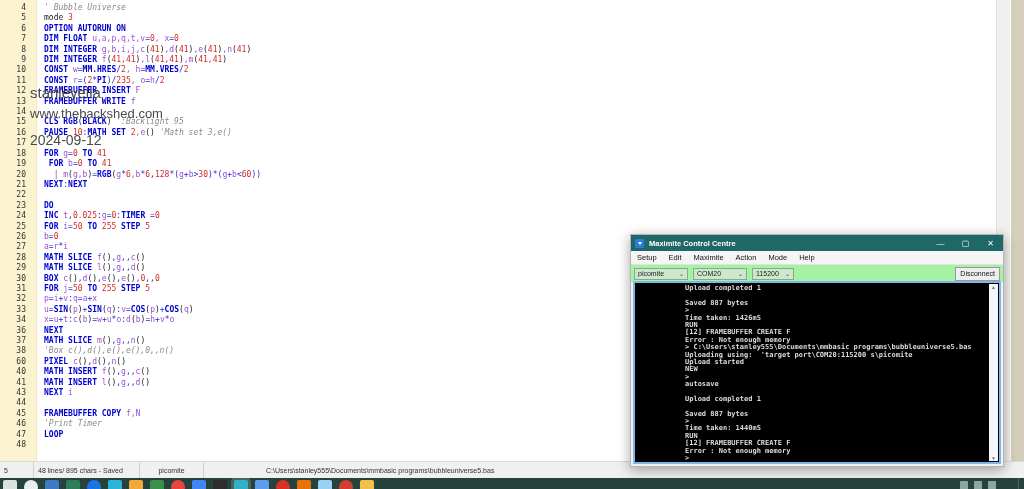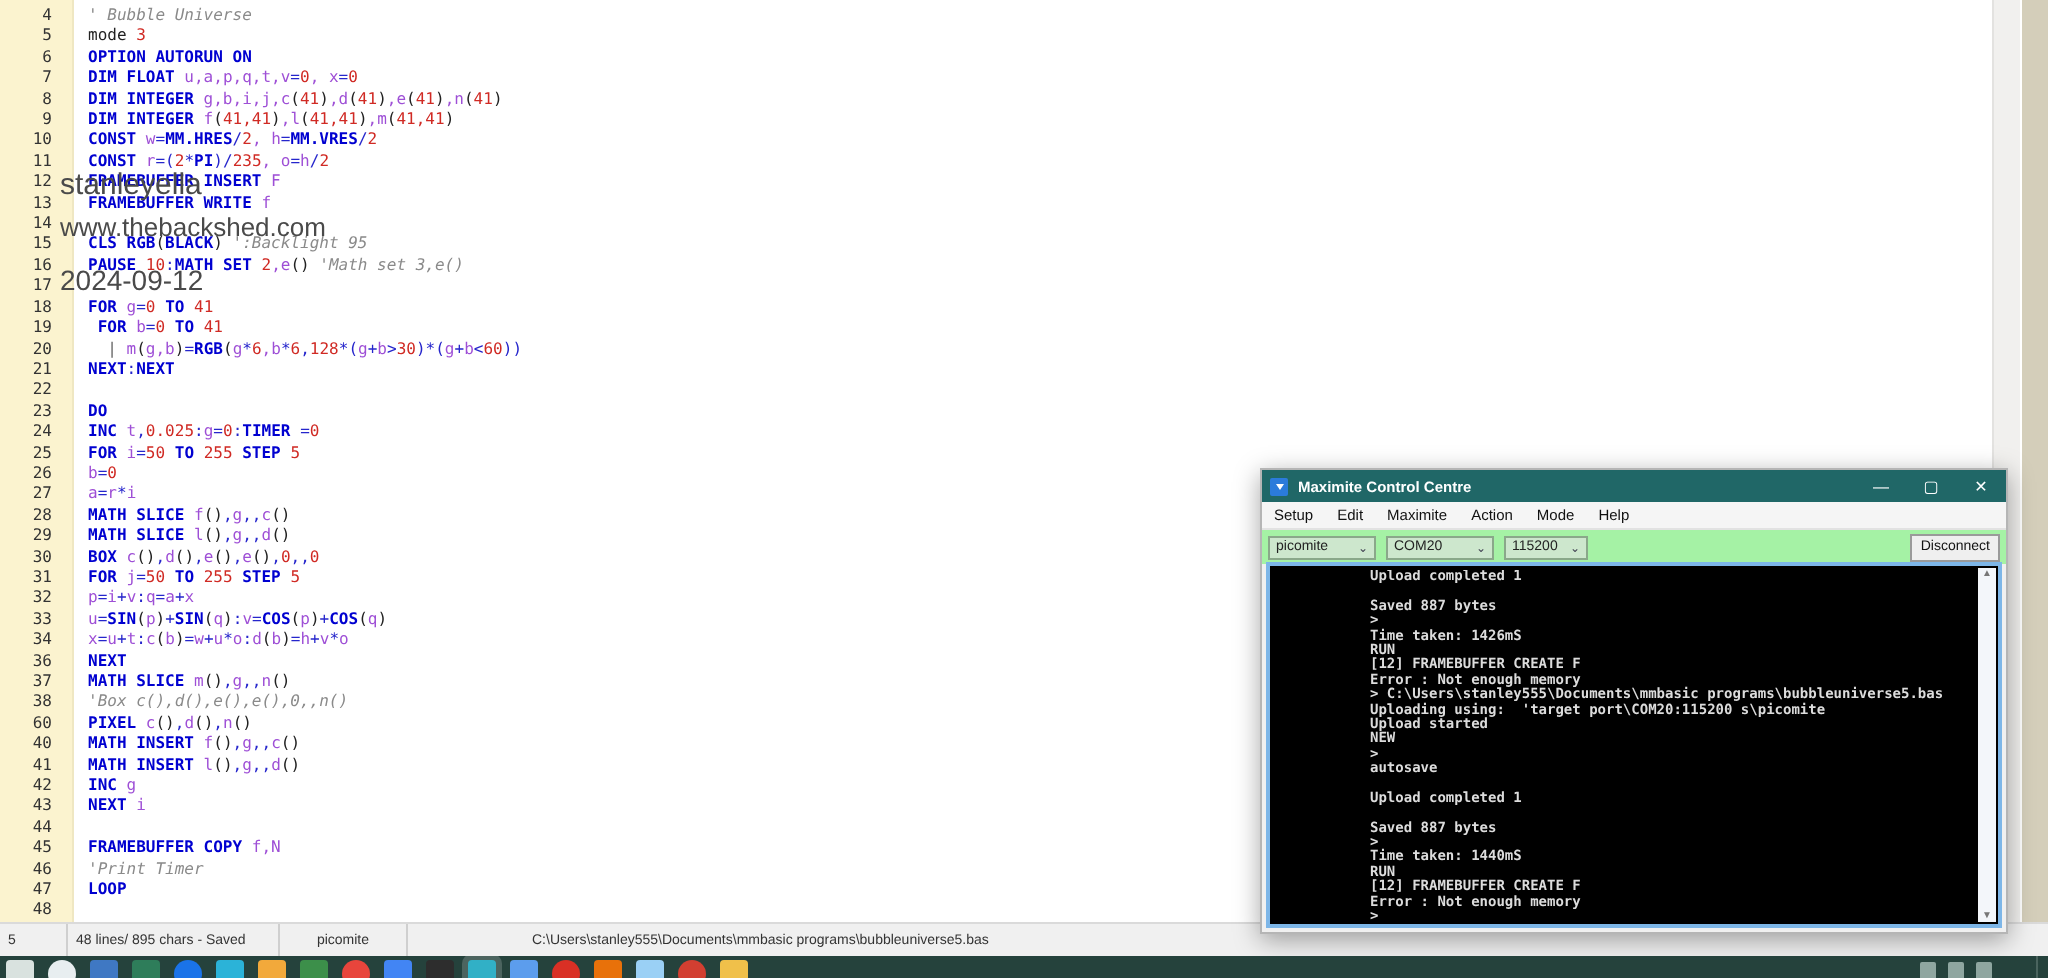--- a/index.html
+++ b/index.html
@@ -113,21 +113,20 @@
       <div class="code-line"><span class="ln">31</span><span class="lc"><span class="tk-k">FOR </span><span class="tk-v">j</span><span class="tk-o">=</span><span class="tk-n">50</span><span class="tk-k"> TO </span><span class="tk-n">255</span><span class="tk-k"> STEP </span><span class="tk-n">5</span></span></div>
       <div class="code-line"><span class="ln">32</span><span class="lc"><span class="tk-v">p</span><span class="tk-o">=</span><span class="tk-v">i</span><span class="tk-o">+</span><span class="tk-v">v</span><span class="tk-o">:</span><span class="tk-v">q</span><span class="tk-o">=</span><span class="tk-v">a</span><span class="tk-o">+</span><span class="tk-v">x</span></span></div>
       <div class="code-line"><span class="ln">33</span><span class="lc"><span class="tk-v">u</span><span class="tk-o">=</span><span class="tk-k">SIN</span><span class="tk-t">(</span><span class="tk-v">p</span><span class="tk-t">)</span><span class="tk-o">+</span><span class="tk-k">SIN</span><span class="tk-t">(</span><span class="tk-v">q</span><span class="tk-t">)</span><span class="tk-o">:</span><span class="tk-v">v</span><span class="tk-o">=</span><span class="tk-k">COS</span><span class="tk-t">(</span><span class="tk-v">p</span><span class="tk-t">)</span><span class="tk-o">+</span><span class="tk-k">COS</span><span class="tk-t">(</span><span class="tk-v">q</span><span class="tk-t">)</span></span></div>
       <div class="code-line"><span class="ln">34</span><span class="lc"><span class="tk-v">x</span><span class="tk-o">=</span><span class="tk-v">u</span><span class="tk-o">+</span><span class="tk-v">t</span><span class="tk-o">:</span><span class="tk-v">c</span><span class="tk-t">(</span><span class="tk-v">b</span><span class="tk-t">)</span><span class="tk-o">=</span><span class="tk-v">w</span><span class="tk-o">+</span><span class="tk-v">u</span><span class="tk-o">*</span><span class="tk-v">o</span><span class="tk-o">:</span><span class="tk-v">d</span><span class="tk-t">(</span><span class="tk-v">b</span><span class="tk-t">)</span><span class="tk-o">=</span><span class="tk-v">h</span><span class="tk-o">+</span><span class="tk-v">v</span><span class="tk-o">*</span><span class="tk-v">o</span></span></div>
       <div class="code-line"><span class="ln">36</span><span class="lc"><span class="tk-k">NEXT</span></span></div>
       <div class="code-line"><span class="ln">37</span><span class="lc"><span class="tk-k">MATH SLICE </span><span class="tk-v">m</span><span class="tk-t">()</span><span class="tk-o">,</span><span class="tk-v">g</span><span class="tk-o">,,</span><span class="tk-v">n</span><span class="tk-t">()</span></span></div>
       <div class="code-line"><span class="ln">38</span><span class="lc"><span class="tk-c">'Box c(),d(),e(),e(),0,,n()</span></span></div>
       <div class="code-line"><span class="ln">60</span><span class="lc"><span class="tk-k">PIXEL </span><span class="tk-v">c</span><span class="tk-t">()</span><span class="tk-o">,</span><span class="tk-v">d</span><span class="tk-t">()</span><span class="tk-o">,</span><span class="tk-v">n</span><span class="tk-t">()</span></span></div>
       <div class="code-line"><span class="ln">40</span><span class="lc"><span class="tk-k">MATH INSERT </span><span class="tk-v">f</span><span class="tk-t">()</span><span class="tk-o">,</span><span class="tk-v">g</span><span class="tk-o">,,</span><span class="tk-v">c</span><span class="tk-t">()</span></span></div>
       <div class="code-line"><span class="ln">41</span><span class="lc"><span class="tk-k">MATH INSERT </span><span class="tk-v">l</span><span class="tk-t">()</span><span class="tk-o">,</span><span class="tk-v">g</span><span class="tk-o">,,</span><span class="tk-v">d</span><span class="tk-t">()</span></span></div>
-      <div class="code-line"><span class="ln">42</span><span class="lc"><span class="tk-k">INC </span><span class="tk-v">g</span></span></div>
       <div class="code-line"><span class="ln">43</span><span class="lc"><span class="tk-k">NEXT </span><span class="tk-v">i</span></span></div>
       <div class="code-line"><span class="ln">44</span><span class="lc"></span></div>
       <div class="code-line"><span class="ln">45</span><span class="lc"><span class="tk-k">FRAMEBUFFER COPY </span><span class="tk-v">f,N</span></span></div>
       <div class="code-line"><span class="ln">46</span><span class="lc"><span class="tk-c">'Print Timer</span></span></div>
       <div class="code-line"><span class="ln">47</span><span class="lc"><span class="tk-k">LOOP</span></span></div>
       <div class="code-line"><span class="ln">48</span><span class="lc"></span></div>
     </div>
 </div>
 <div id="editor-scrollbar"></div>
 <div id="right-strip"></div>

